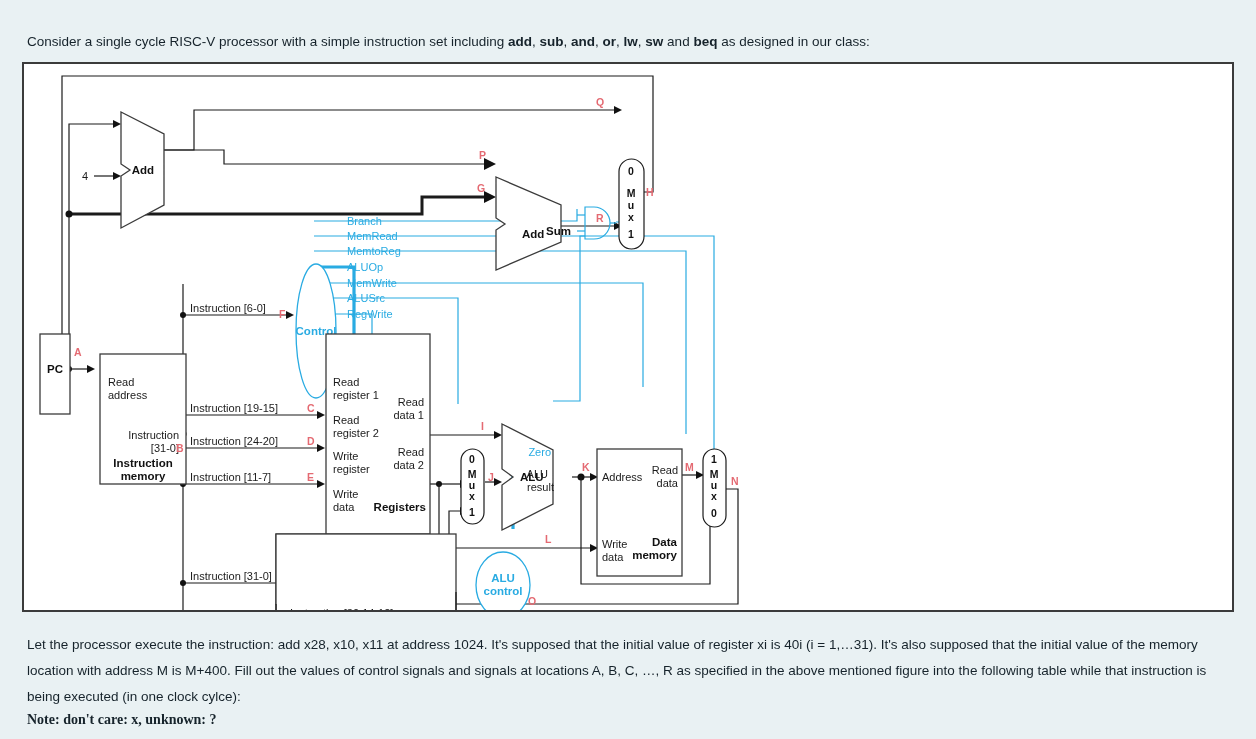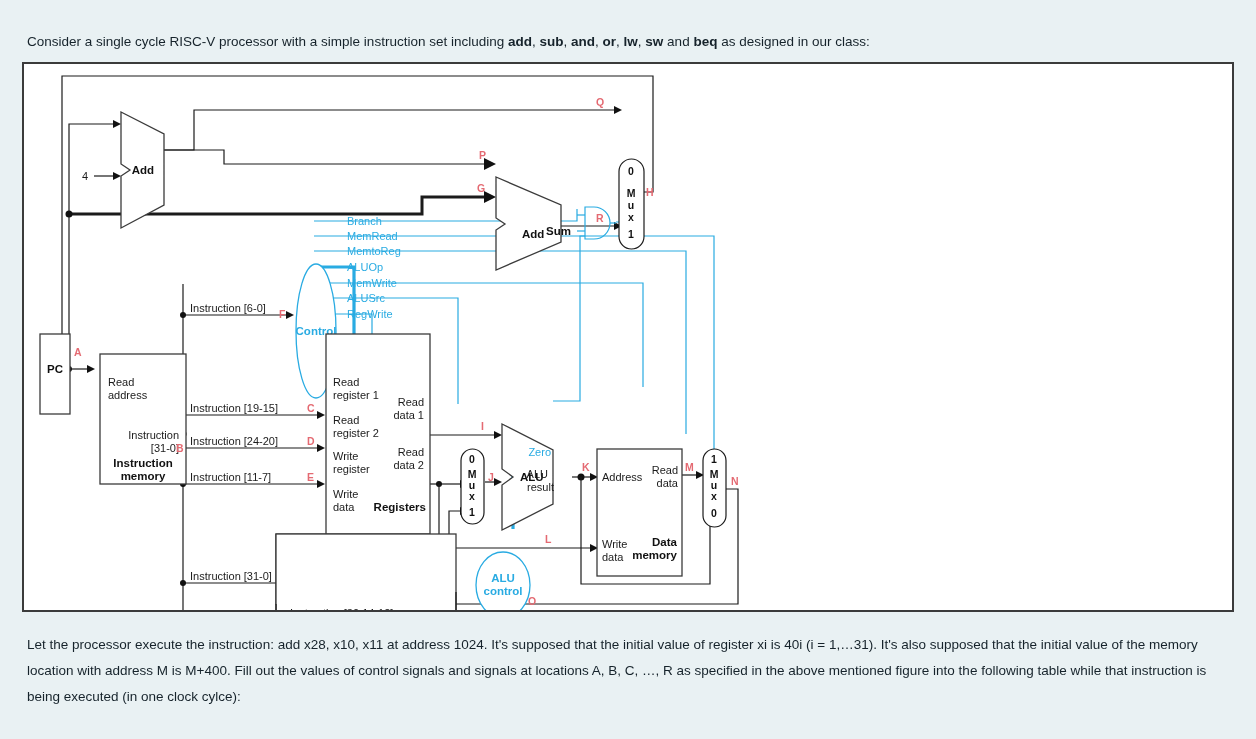--- a/index.html
+++ b/index.html
@@ -292,14 +292,15 @@
       <text class="tl" x="572" y="158">R</text>
 
     </svg>
     </div>
   </div>
 
   <div class="outro">
     <span>Let the processor execute the instruction: </span><b>add x28, x10, x11</b><span> at address 1024. It's supposed that the initial value of register xi is 40i (i = 1,…31). It's also supposed that the initial value of the memory location with address M is M+400. Fill out the values of control signals and signals at locations A, B, C, …, R as specified in the above mentioned figure into the following table while that instruction is being executed (in one clock cylce):</span>
   </div>
 
+  <div class="note">Note: don't care: x, unknown: ?</div>
 
 </div>
 
 </body></html>

